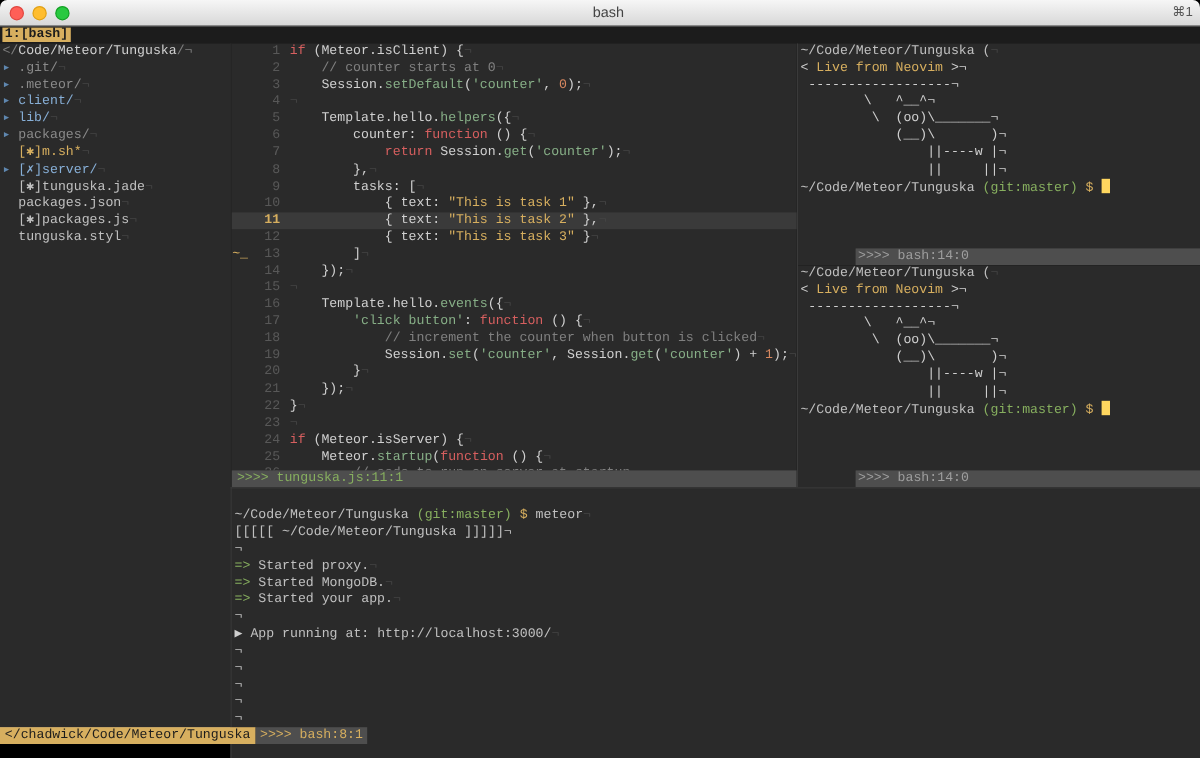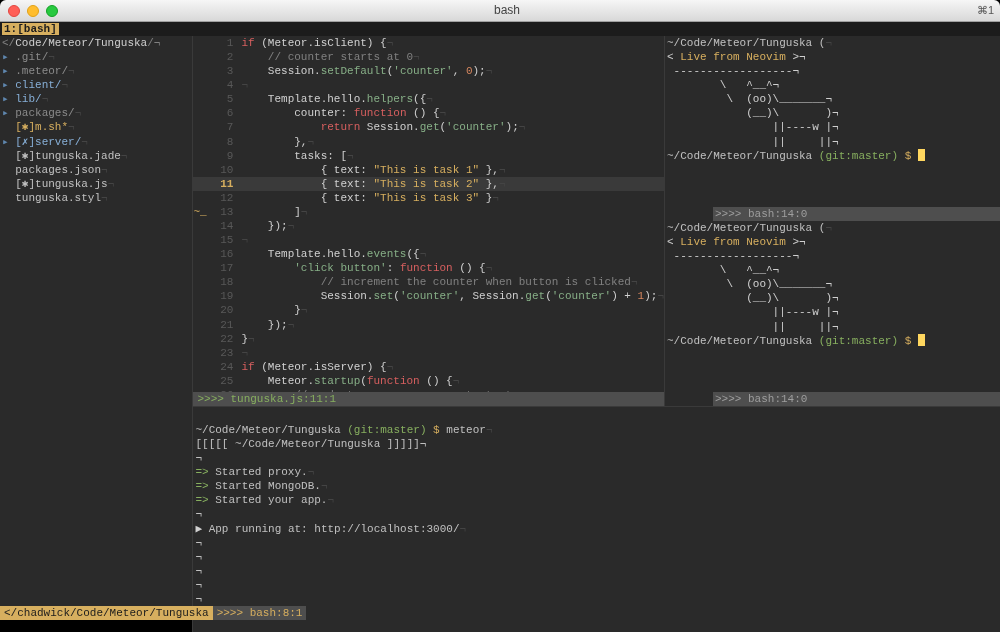--- a/index.html
+++ b/index.html
@@ -96,21 +96,21 @@
       <div id="tree-items">
           <div class="tree-line"><span class="ar">▸ </span><span class="fold-dim">.git/</span><span class="ws">¬</span></div>
           <div class="tree-line"><span class="ar">▸ </span><span class="fold-dim">.meteor/</span><span class="ws">¬</span></div>
           <div class="tree-line"><span class="ar">▸ </span><span class="fold-blue">client/</span><span class="ws">¬</span></div>
           <div class="tree-line"><span class="ar">▸ </span><span class="fold-blue">lib/</span><span class="ws">¬</span></div>
           <div class="tree-line"><span class="ar">▸ </span><span class="fold-dim">packages/</span><span class="ws">¬</span></div>
           <div class="tree-line"><span class="ar">  </span><span class="marker">[✱]m.sh*</span><span class="ws">¬</span></div>
           <div class="tree-line"><span class="ar">▸ </span><span class="fold-blue">[✗]server/</span><span class="ws">¬</span></div>
           <div class="tree-line"><span class="ar">  </span><span class="file">[✱]tunguska.jade</span><span class="ws">¬</span></div>
           <div class="tree-line"><span class="ar">  </span><span class="file">packages.json</span><span class="ws">¬</span></div>
-          <div class="tree-line"><span class="ar">  </span><span class="file">[✱]tunguska.js</span><span class="ws">¬</span></div>
+          <div class="tree-line"><span class="ar">  </span><span class="file">[✱]packages.js</span><span class="ws">¬</span></div>
           <div class="tree-line"><span class="ar">  </span><span class="file">tunguska.styl</span><span class="ws">¬</span></div>
         </div>
     </div>
 
     <div class="main">
       <div class="top-row">
         <div class="editor">
           <div class="code-area" id="code-area">
               <div class="code-line"><span style="width: 14px; display: inline-block; color: rgb(215, 175, 95);"></span><span class="ln">1</span><span class="kw">if</span><span class="op"> (Meteor.isClient) {</span><span class="ws">¬</span></div>
               <div class="code-line"><span style="width: 14px; display: inline-block; color: rgb(215, 175, 95);"></span><span class="ln">2</span><span class="op">    </span><span class="cmt">// counter starts at 0</span><span class="ws">¬</span></div>

